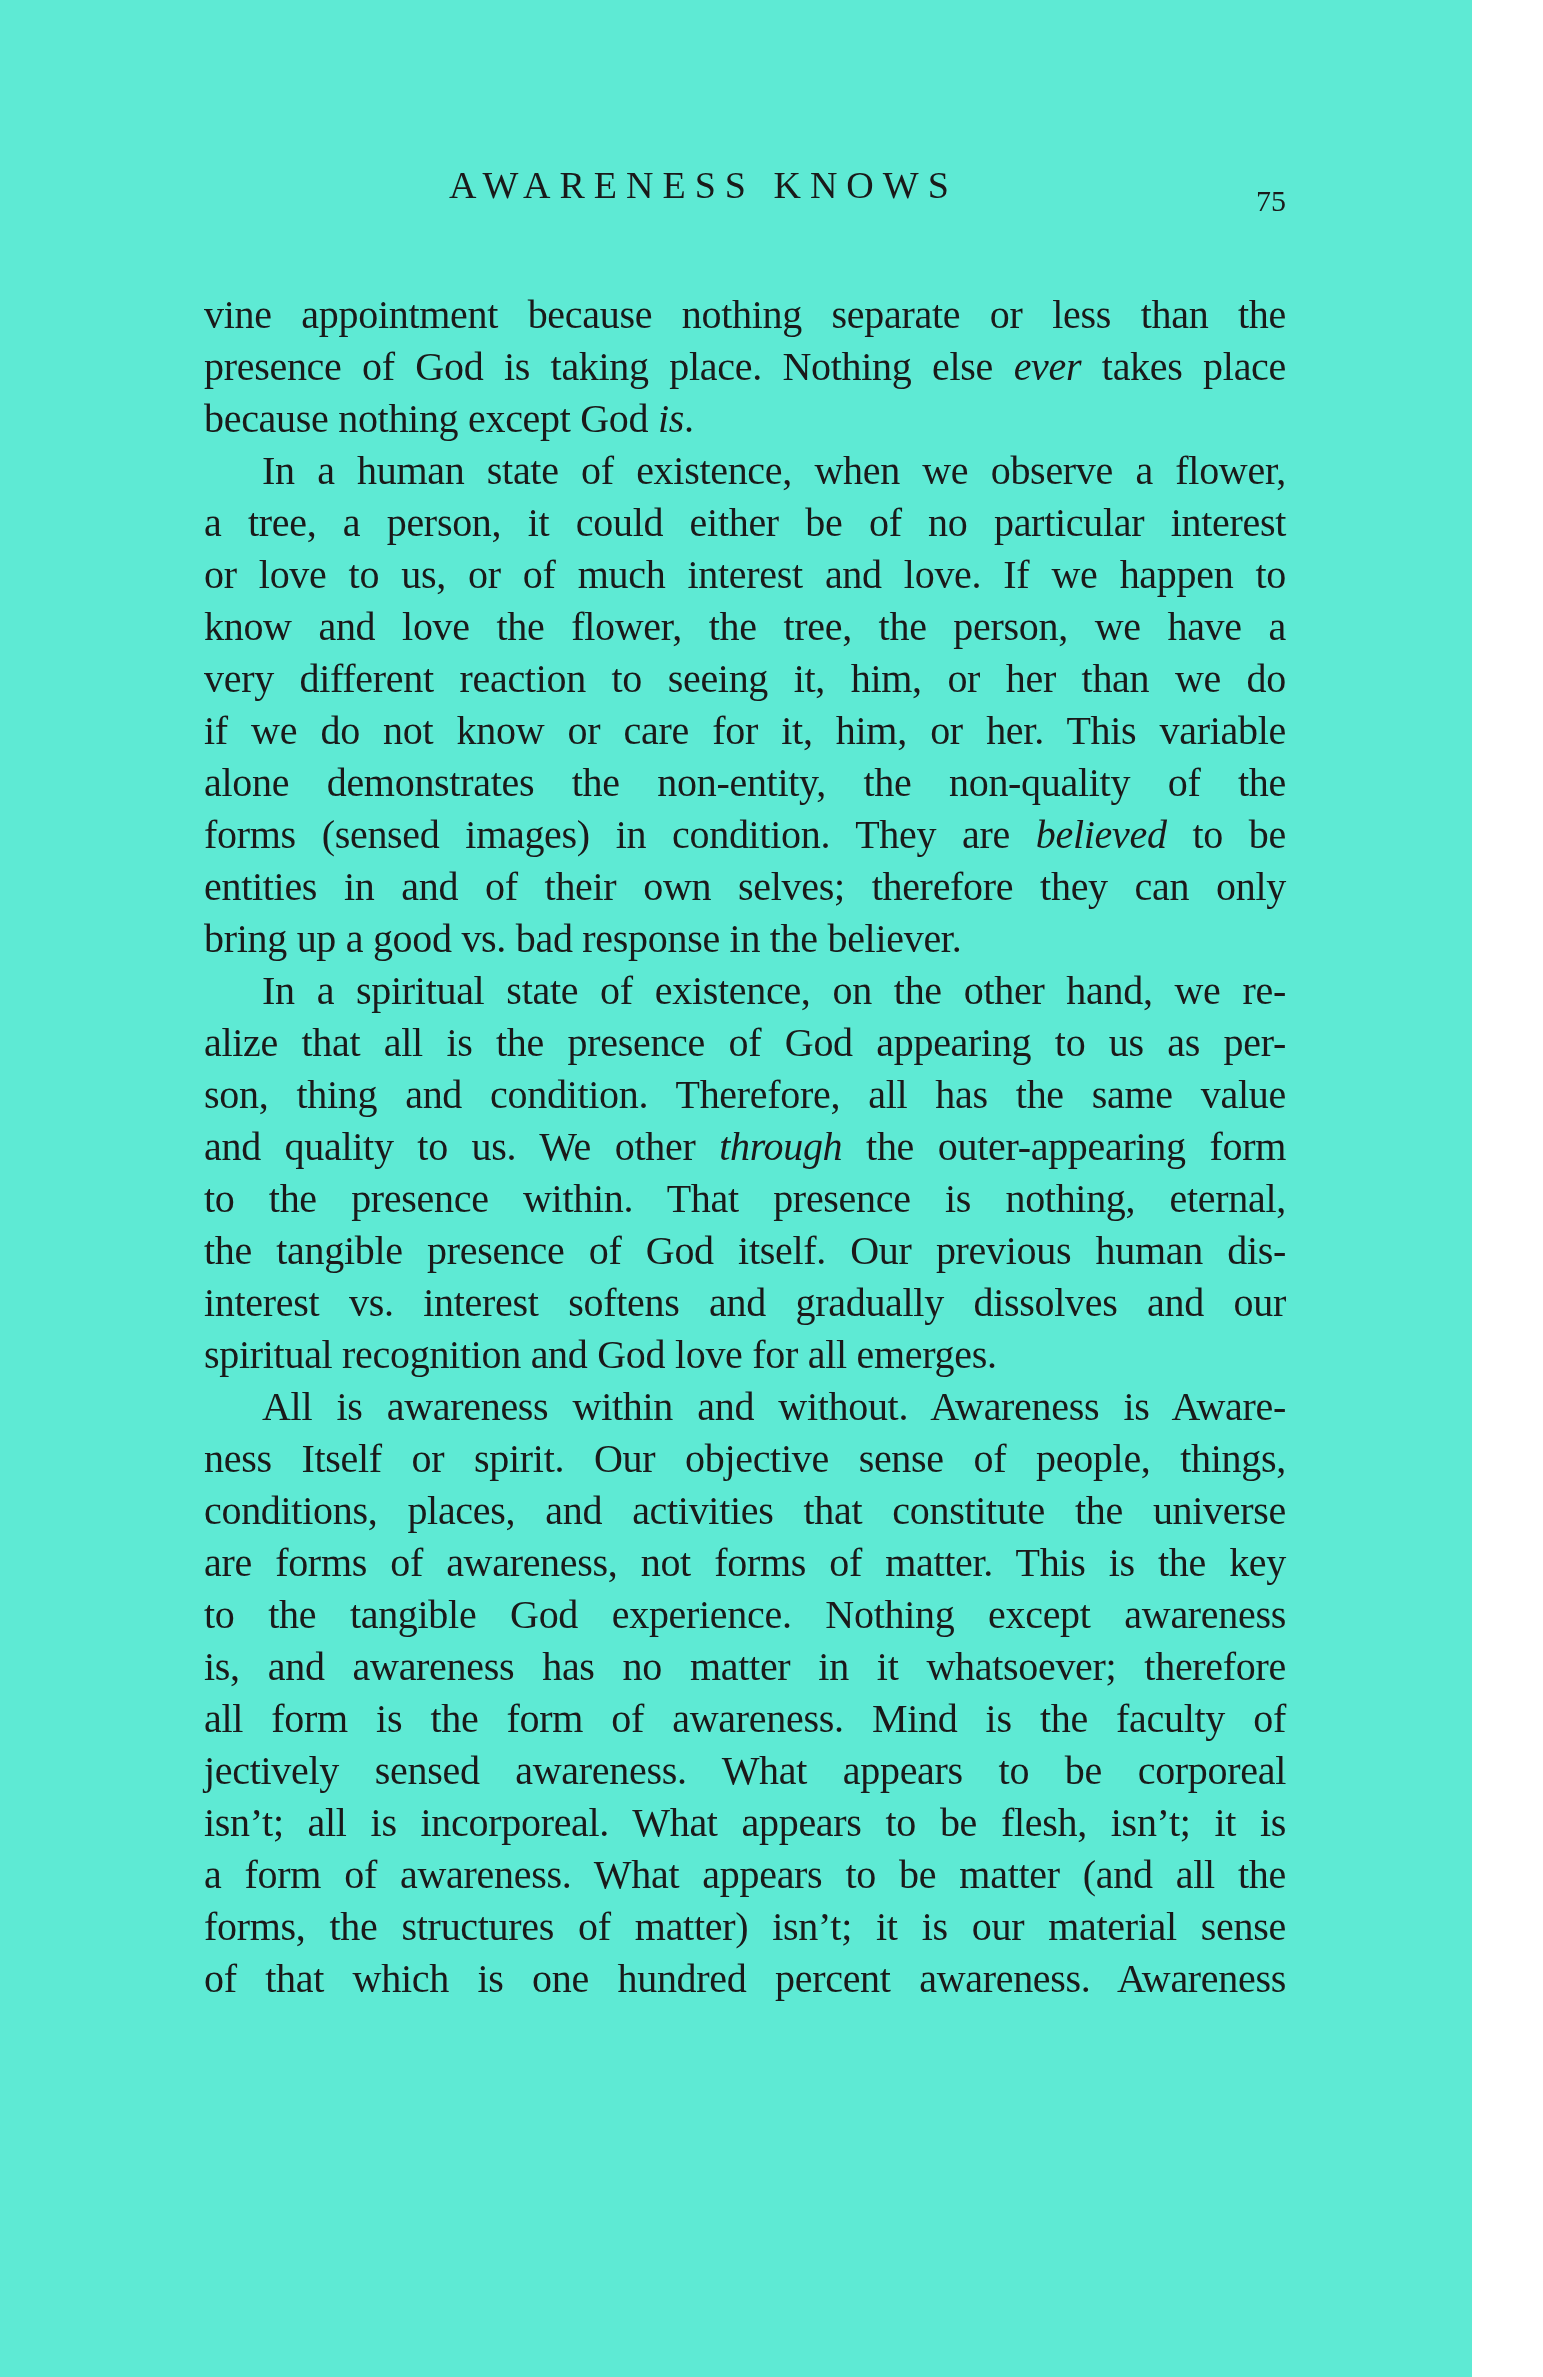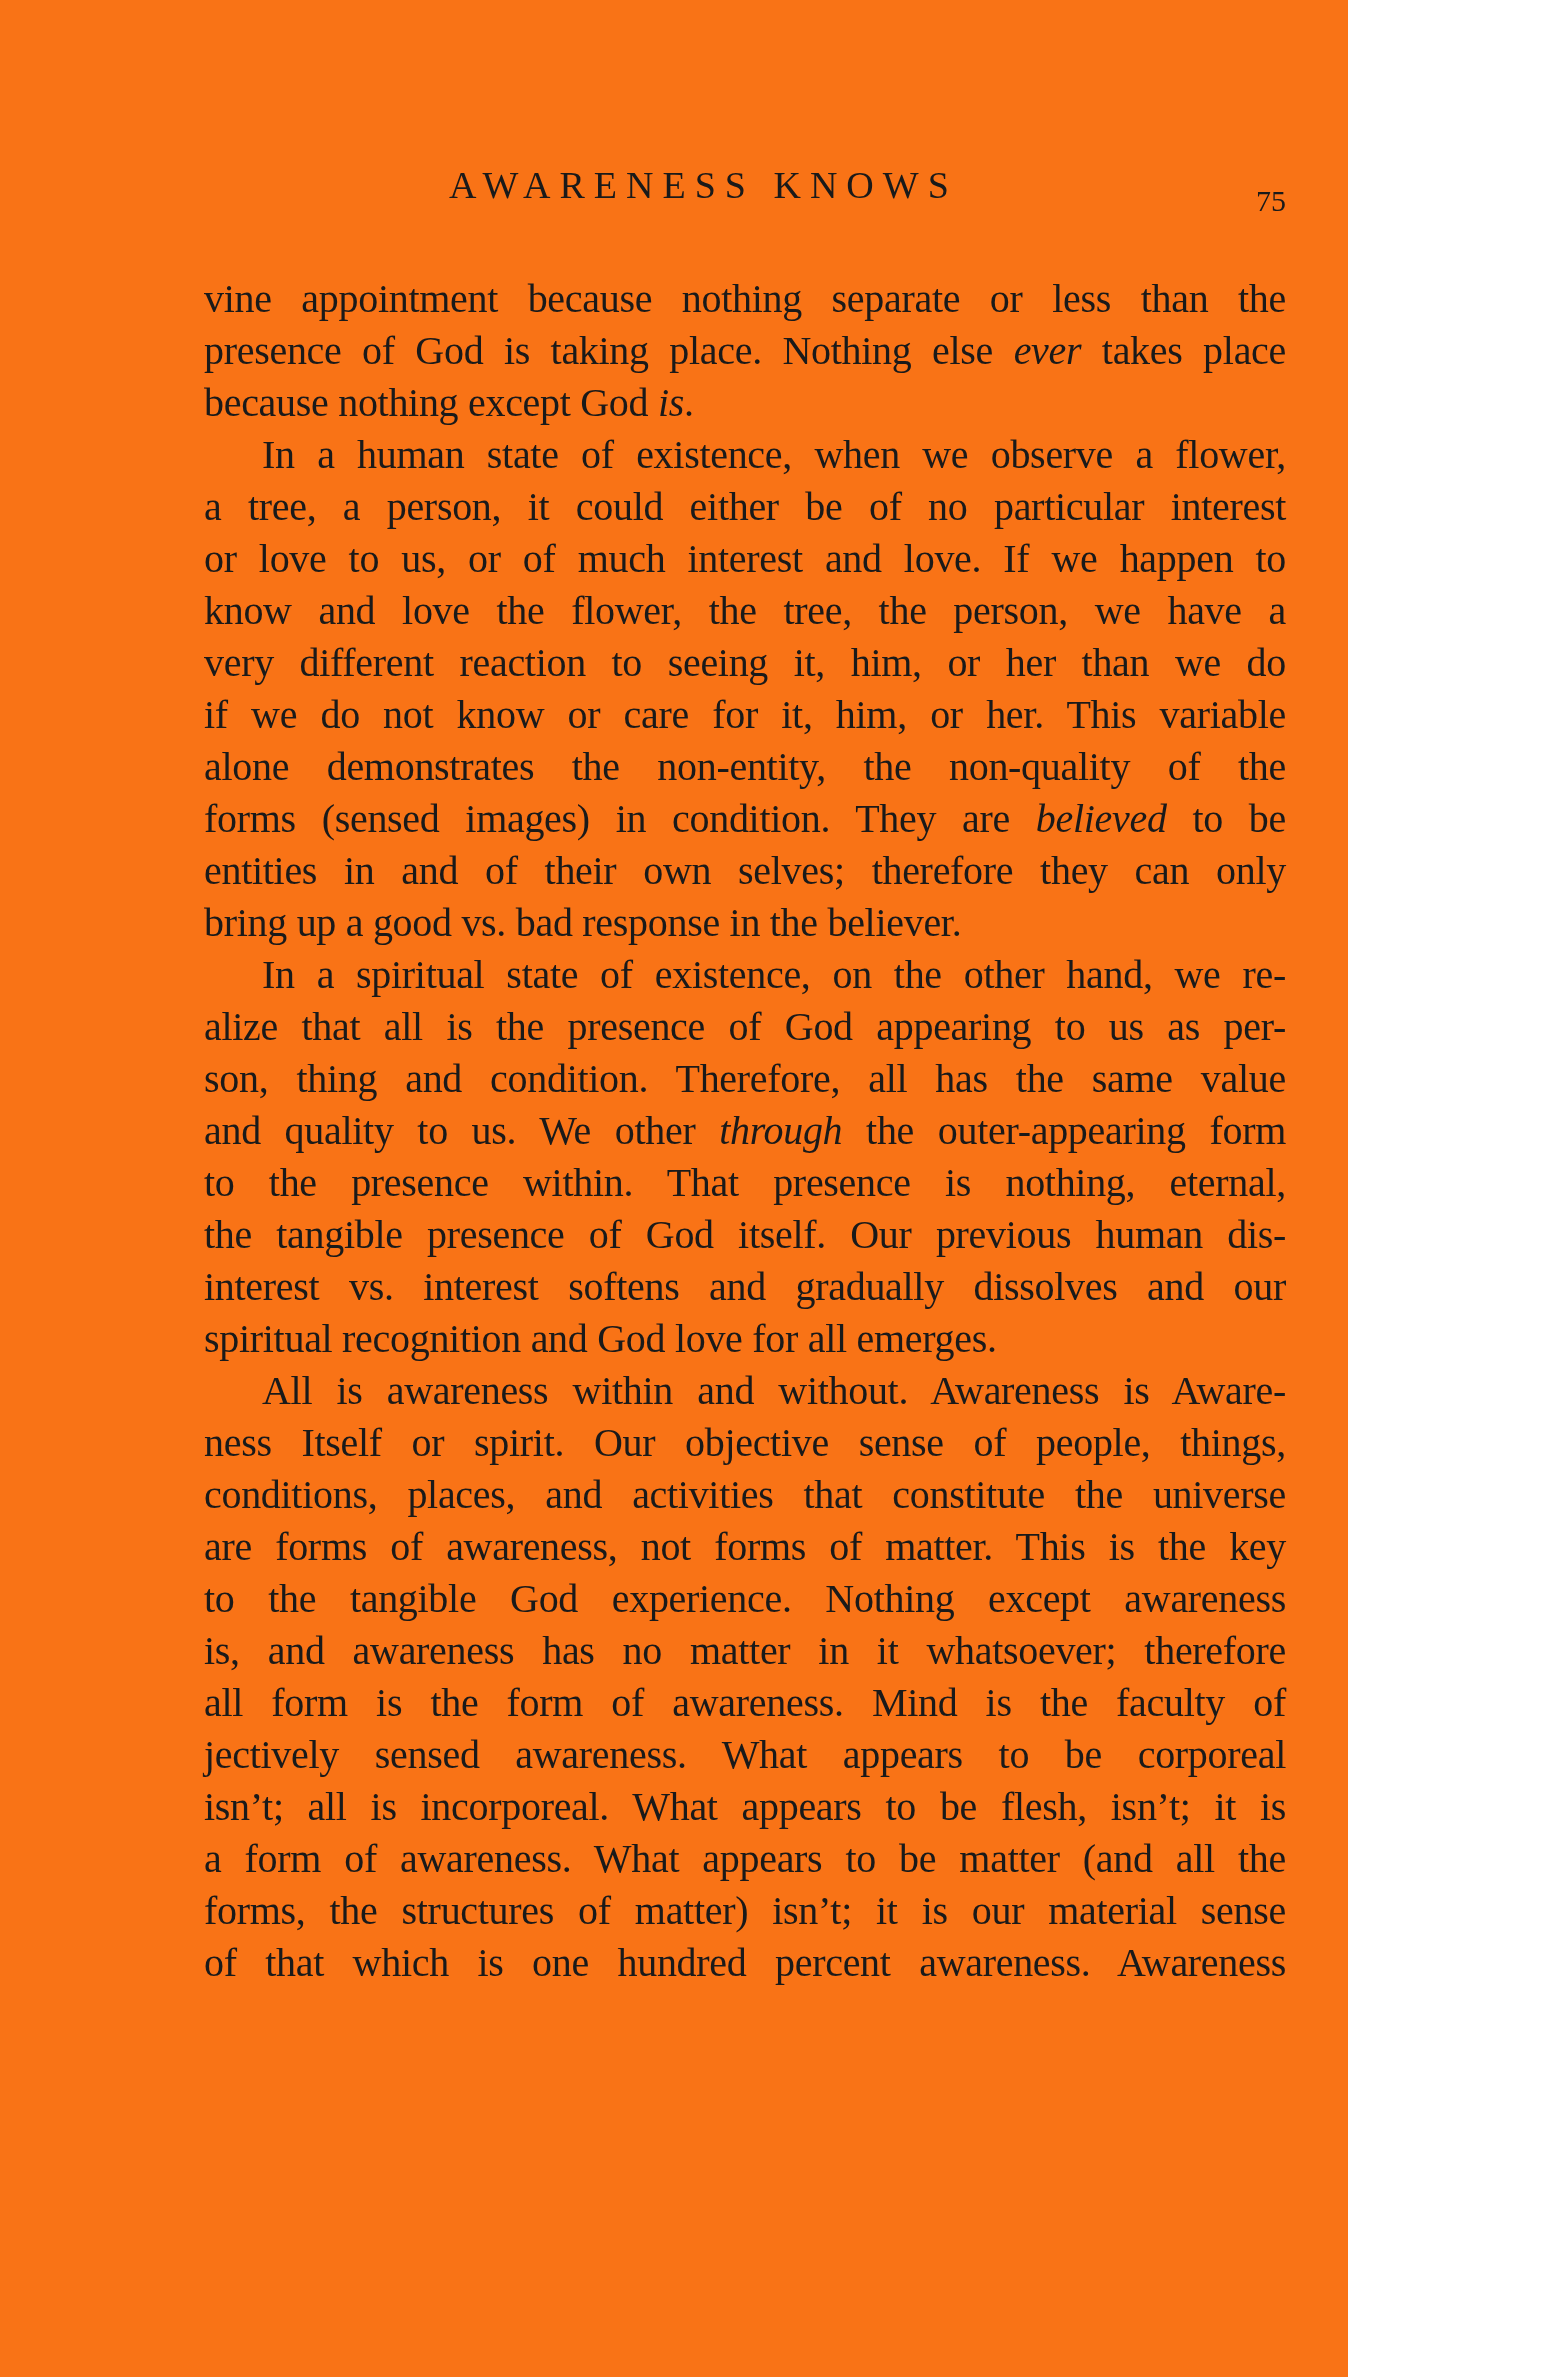--- a/index.html
+++ b/index.html
@@ -11,23 +11,23 @@
       width: 1544px;
       height: 2378px;
       position: relative;
       overflow: hidden;
       font-family: "Liberation Serif", "DejaVu Serif", serif;
       color: #1a1a1a;
     }
     .page {
       position: absolute;
       left: 0; top: 0;
-      width: 1348px;
+      width: 1472px;
       height: 2378px;
-      background: #f97316;
+      background: #5eead4;
     }
     .running-head {
       position: absolute;
       top: 161px;
       left: 204px;
       width: 1082px;
       height: 48px;
     }
     .running-title {
       position: absolute;
@@ -43,21 +43,21 @@
       position: absolute;
       right: 0;
       top: 16px;
       font-size: 30px;
       line-height: 48px;
       color: #1a1a1a;
     }
     .body-text {
       position: absolute;
       left: 204px;
-      top: 273px;
+      top: 289px;
       width: 1082px;
     }
     .line {
       display: block;
       height: 52px;
       line-height: 52px;
       font-size: 40px;
       white-space: nowrap;
       text-align: justify;
       text-align-last: justify;

